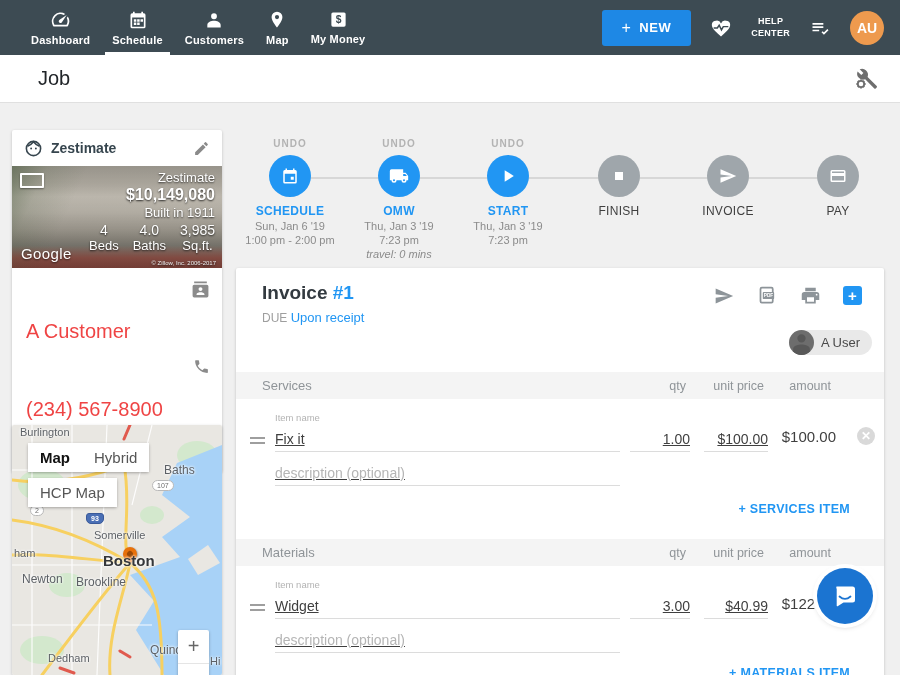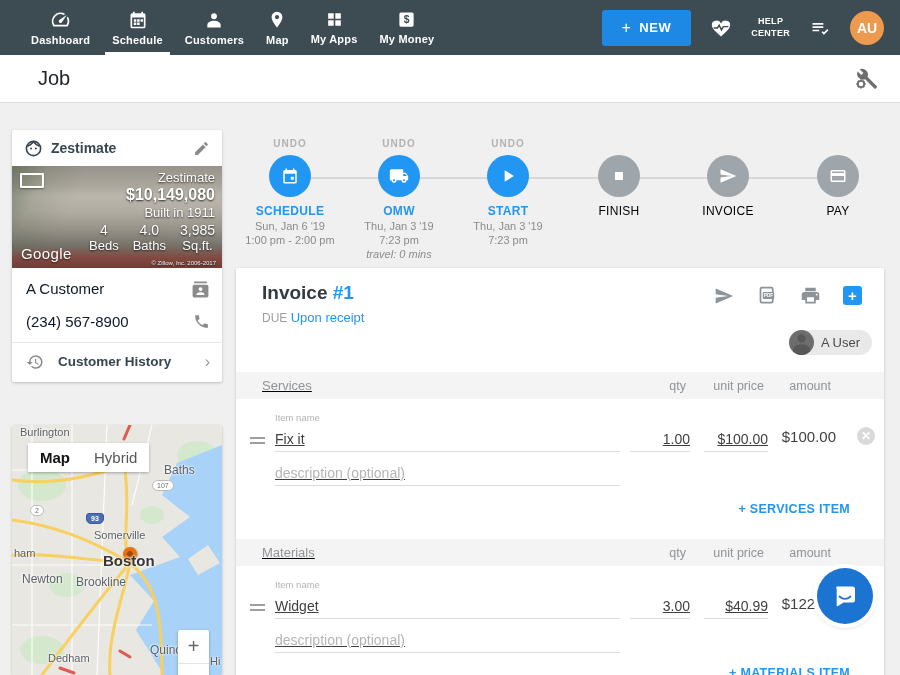--- a/index.html
+++ b/index.html
@@ -41,21 +41,21 @@
   .z-value { font-size:16px; font-weight:bold; margin-top:1px; }
   .z-built { font-size:13px; margin-top:1px; }
   .z-stats { margin-top:2px; display:flex; justify-content:flex-end; gap:14px; }
   .z-col { text-align:center; }
   .z-num { font-size:14px; }
   .z-cap { font-size:13px; }
   .g-logo { position:absolute; left:9px; bottom:6px; font-size:15px; font-weight:500; letter-spacing:.4px; color:#fff; text-shadow:0 1px 2px rgba(0,0,0,.6); }
   .z-copy { position:absolute; right:6px; bottom:2px; font-size:6px; color:#f0f0f0; }
   .sv-frame { position:absolute; top:7px; left:8px; width:24px; height:15px; border:2px solid #fff; border-radius:1px; box-shadow:0 1px 2px rgba(0,0,0,.4); }
   .contact-row { display:flex; align-items:flex-start; padding:8px 12px 6px 14px; }
-  .contact-text { font-size:15px; color:#0f172a; line-height:1.25; }
+  .contact-text { font-size:20px; color:#ef4444; line-height:1.25;margin-top:39px; }
   .contact-icon { margin-left:auto; color:#8b8b8b; }
   .cust-divider { border-top:1px solid #e6e6e6; margin:4px 0 0; }
   .history-row { display:flex; align-items:center; padding:10px 12px 11px 14px; gap:14px; cursor:pointer; }
   .history-label { font-size:13.5px; font-weight:bold; color:#36454e; }
   .chevron { margin-left:auto; color:#9a9a9a; font-size:16px; }
 
   
   .map-card { left:12px; top:425px; width:210px; height:250px; overflow:hidden; }
   .map-label { position:absolute; font-size:11px; color:#5d6166; text-shadow:0 0 3px #fff,0 0 3px #fff; white-space:nowrap; }
   .map-city { font-size:12px; }
@@ -73,37 +73,37 @@
 
   
   .tl-line { position:absolute; left:290px; top:177px; width:548px; height:2px; background:#d7d7d7; }
   .tl-step { position:absolute; width:124px; text-align:center; top:138px; }
   .tl-undo { font-size:10px; font-weight:bold; letter-spacing:1px; color:#b3b3b3; height:14px; cursor:pointer; }
   .tl-circle { width:42px; height:42px; border-radius:50%; margin:3px auto 0; display:flex; align-items:center; justify-content:center; color:#fff; cursor:pointer; }
   .tl-circle.done { background:#2196f3; }
   .tl-circle.pending { background:#9fa6ab; }
   .tl-label { margin-top:7px; font-size:12px; font-weight:bold; letter-spacing:.3px; }
   .tl-label.done { color:#2196f3; }
-  .tl-label.pending { color:#000000; font-weight:normal; }
+  .tl-label.pending { color:#404040; font-weight:normal; }
   .tl-sub { font-size:11px; color:#8b8b8b; margin-top:2px; }
   .tl-sub.italic { font-style:italic; }
 
   
   .invoice-card { left:236px; top:268px; width:648px; height:430px; }
   .inv-title { position:absolute; left:26px; top:14px; font-size:19px; font-weight:bold; color:#333a40; }
   .inv-num { color:#2196f3; }
   .inv-due { position:absolute; left:26px; top:42px; font-size:12px; color:#9e9e9e; }
   .inv-due a { color:#2196f3; font-size:13px; text-decoration:none; cursor:pointer; }
   .inv-icons { position:absolute; top:17px; right:22px; display:flex; align-items:center; gap:22px; }
   .inv-icon { color:#8d9499; cursor:pointer; }
   .plus-btn { width:19px; height:19px; border-radius:3px; background:#2196f3; color:#fff; display:flex; align-items:center; justify-content:center; font-size:15px; font-weight:bold; cursor:pointer; }
   .user-chip { position:absolute; top:62px; right:12px; height:25px; background:#e9e9e9; border-radius:13px; display:flex; align-items:center; padding-right:12px; cursor:pointer; }
   .chip-av { width:25px; height:25px; border-radius:50%; background:#6d6d6d; color:#e9e9e9; display:flex; align-items:center; justify-content:center; overflow:hidden; }
   .chip-name { font-size:13px; color:#4a4a4a; margin-left:7px; }
-  .sec-head { position:absolute; left:0; width:648px; height:27px; background:#f4f4f4; display:flex; align-items:center;text-decoration:underline; }
+  .sec-head { position:absolute; left:0; width:648px; height:27px; background:#f4f4f4; display:flex; align-items:center; }
   .sec-name { margin-left:26px; font-size:13px; color:#8f9498; }
   .col { position:absolute; font-size:12.5px; color:#8f9498; text-align:right; }
   .drag-handle { position:absolute; left:14px; width:15px; cursor:grab; }
   .drag-handle i { display:block; height:2px; background:#9e9e9e; margin:3px 0; }
   .item-label { position:absolute; left:39px; font-size:9.5px; color:#b3b3b3; }
   .fld { position:absolute; border:none; border-bottom:1px solid #dcdcdc; background:transparent; font-family:inherit; font-size:14px; color:#3f3f3f; height:26px; outline:none;text-decoration:underline; }
   .fld::placeholder { color:#b5b5b5; }
   .fld.num { text-align:right; }
   .amount { position:absolute; font-size:15px; color:#3f3f3f; text-align:right; }
   .del-x { position:absolute; width:18px; height:18px; border-radius:50%; background:#d9d9d9; color:#fff; font-size:12px; font-weight:bold; display:flex; align-items:center; justify-content:center; cursor:pointer; }
@@ -144,28 +144,20 @@
         </span>
         <span class="nav-label">Customers</span>
       </div>
       <div class="nav-item">
         <span>
           <svg width="20" height="20" viewBox="0 0 24 24" fill="#fff">
               <path d="M12 2a6.5 6.5 0 0 0-6.5 6.5C5.5 13.5 12 21 12 21s6.5-7.5 6.5-12.5A6.5 6.5 0 0 0 12 2zm0 9a2.5 2.5 0 1 1 2.5-2.5A2.5 2.5 0 0 1 12 11z"></path>
             </svg>
         </span>
         <span class="nav-label">Map</span>
-      </div>
-      <div class="nav-item">
-        <span>
-          <svg width="19" height="19" viewBox="0 0 24 24" fill="#fff">
-              <path d="M4 4h7v7H4zM13 4h7v7h-7zM4 13h7v7H4zM13 13h7v7h-7z"></path>
-            </svg>
-        </span>
-        <span class="nav-label">My Apps</span>
       </div>
       <div class="nav-item">
         <span>
           <svg width="19" height="19" viewBox="0 0 24 24">
               <rect x="3" y="3" width="18" height="18" rx="2" fill="#fff"></rect>
               <text x="12" y="17" text-anchor="middle" font-size="13" font-weight="bold" fill="#3d4b53">$</text>
             </svg>
         </span>
         <span class="nav-label">My Money</span>
       </div>
@@ -328,20 +320,23 @@
     <div class="map-label" style="left:36px; top:227px;">Dedham</div>
     <div class="map-label" style="left:198px; top:230px;">Hi</div>
     <div class="shield" style="left:140px; top:55px;">107</div>
     <div class="shield" style="left:18px; top:80px;">2</div>
     <div class="shield i93" style="left:74px; top:88px;">93</div>
 
     <div class="map-btn-group" style="left:16px; top:18px;">
       <button class="map-btn bold">Map</button>
       <button class="map-btn">Hybrid</button>
     </div>
+    <div class="map-btn-group" style="left:16px; top:53px;">
+      <button class="map-btn">HCP Map</button>
+    </div>
     <div class="zoomctl">
       <div class="zbtn">+</div>
       <div class="zsep"></div>
       <div class="zbtn">−</div>
     </div>
   </div>
 
   <div>
     <div class="tl-line"></div>
 

